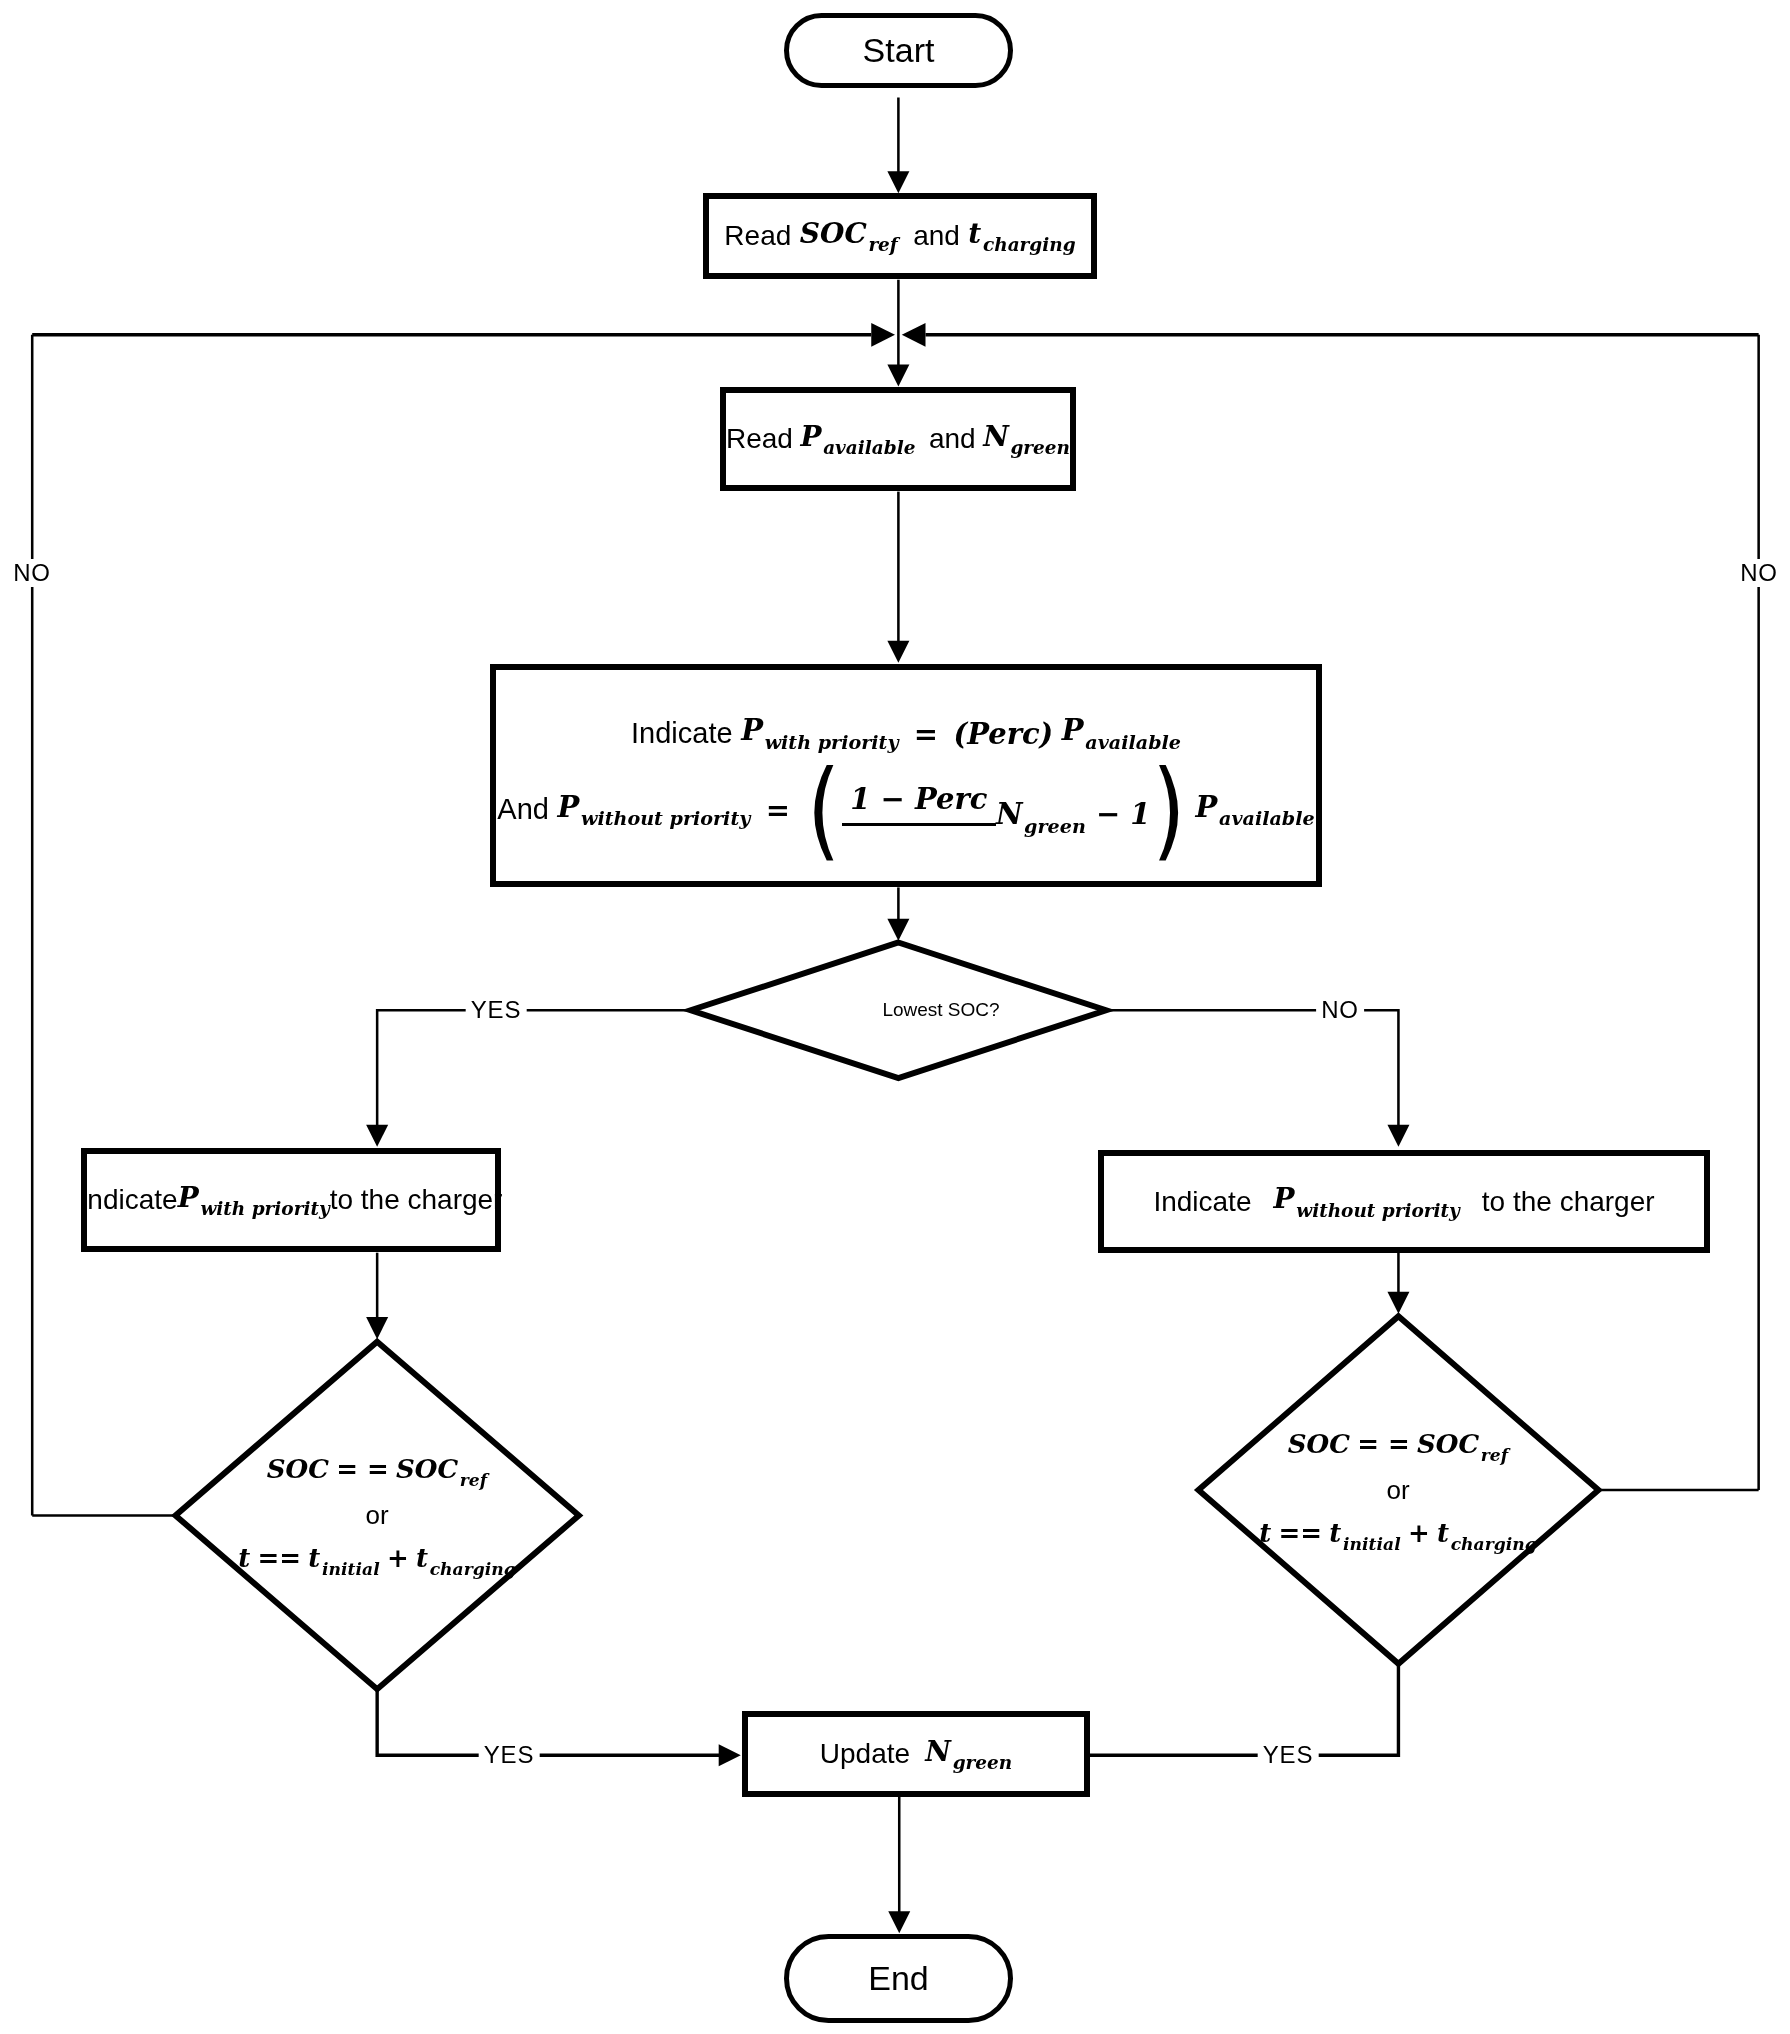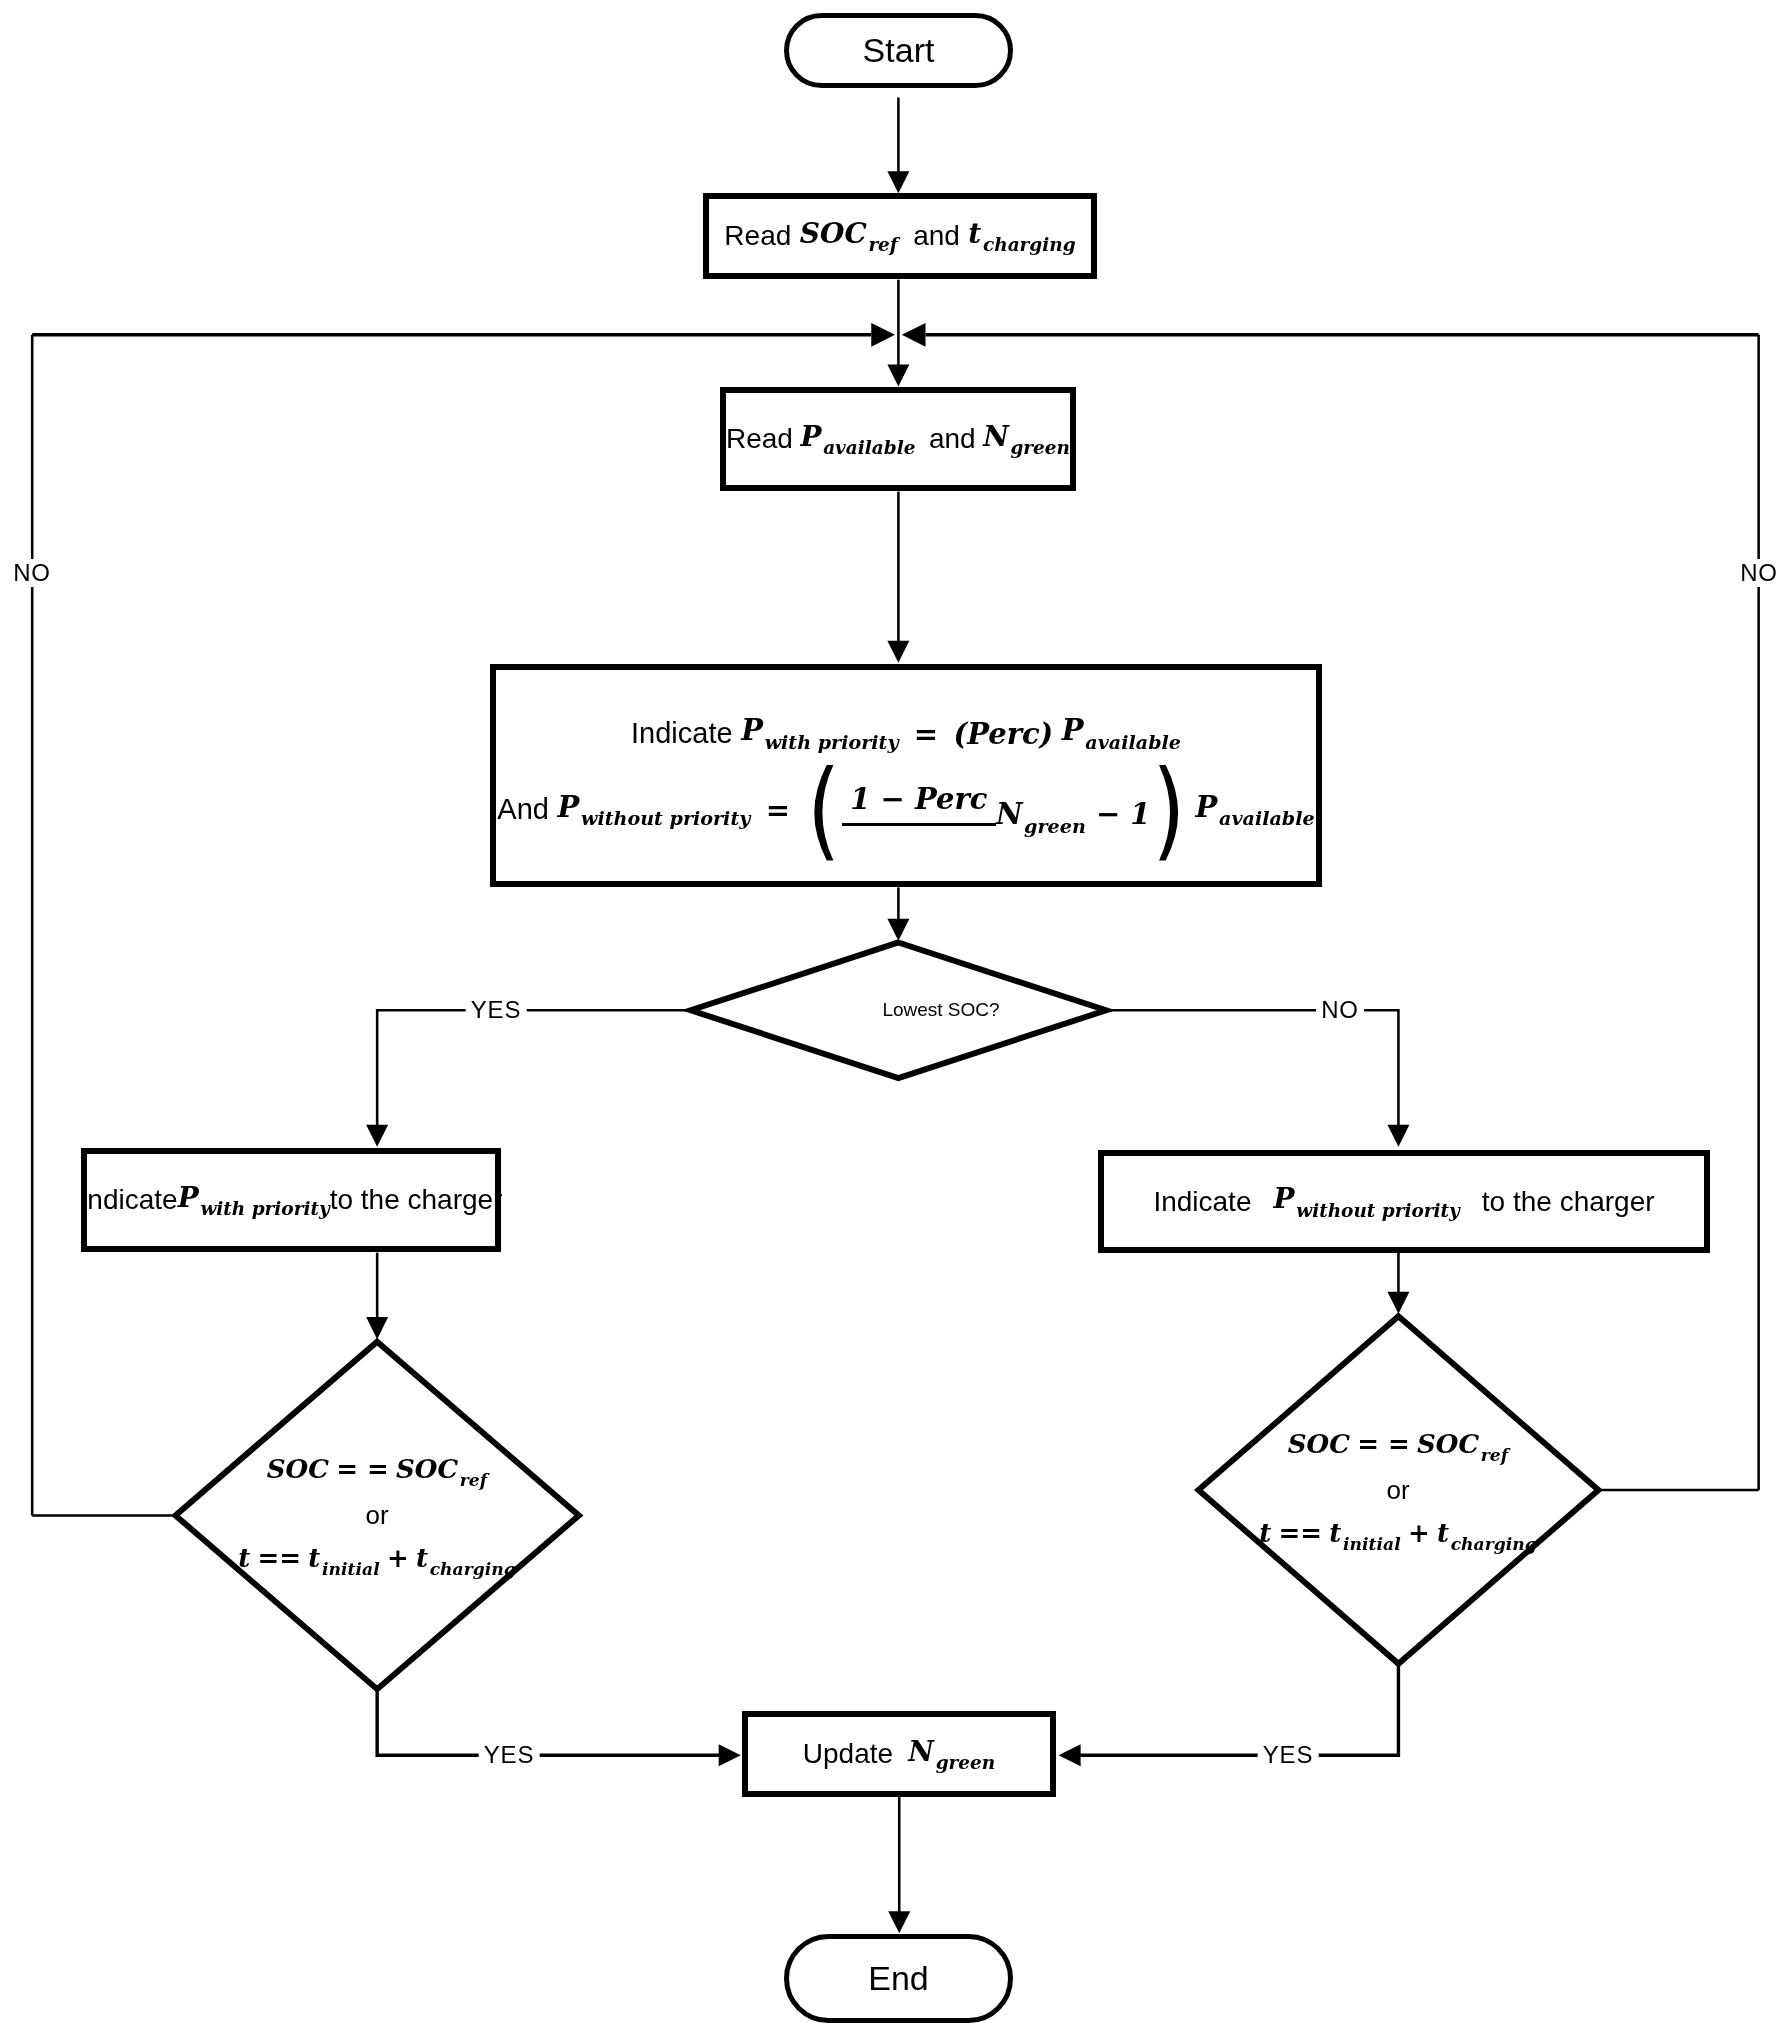--- a/index.html
+++ b/index.html
@@ -161,21 +161,21 @@
     <div>or</div>
     <div><span class="math">t</span>&nbsp;<span class="math">==</span>&nbsp;<span class="math"><span>t</span><span class="sub">initial</span></span>&nbsp;<span class="math">+</span>&nbsp;<span class="math"><span>t</span><span class="sub">charging</span></span></div>
   </div>
 
   <div class="dtext" style="left:1398px;top:1490px;">
     <div><span class="math"><span>SOC</span></span>&nbsp;<span class="math">= =</span>&nbsp;<span class="math"><span>SOC</span><span class="sub">ref</span></span></div>
     <div>or</div>
     <div><span class="math">t</span>&nbsp;<span class="math">==</span>&nbsp;<span class="math"><span>t</span><span class="sub">initial</span></span>&nbsp;<span class="math">+</span>&nbsp;<span class="math"><span>t</span><span class="sub">charging</span></span></div>
   </div>
 
-  <div class="node" style="left:742px;top:1711px;width:314px;height:86px;border-width:6.8px;">
+  <div class="node" style="left:742px;top:1711px;width:348px;height:86px;border-width:6.8px;">
     <span>Update</span>
       <span class="gap-m"></span>
     <span class="math"><span>N</span><span class="sub">green</span></span>
   </div>
 
   <div class="node terminal" style="left:784px;top:1934px;width:229px;height:89px;">
     <span>End</span>
   </div>
 
   <div class="edge-label" style="left:496px;top:1010px;">YES</div>

